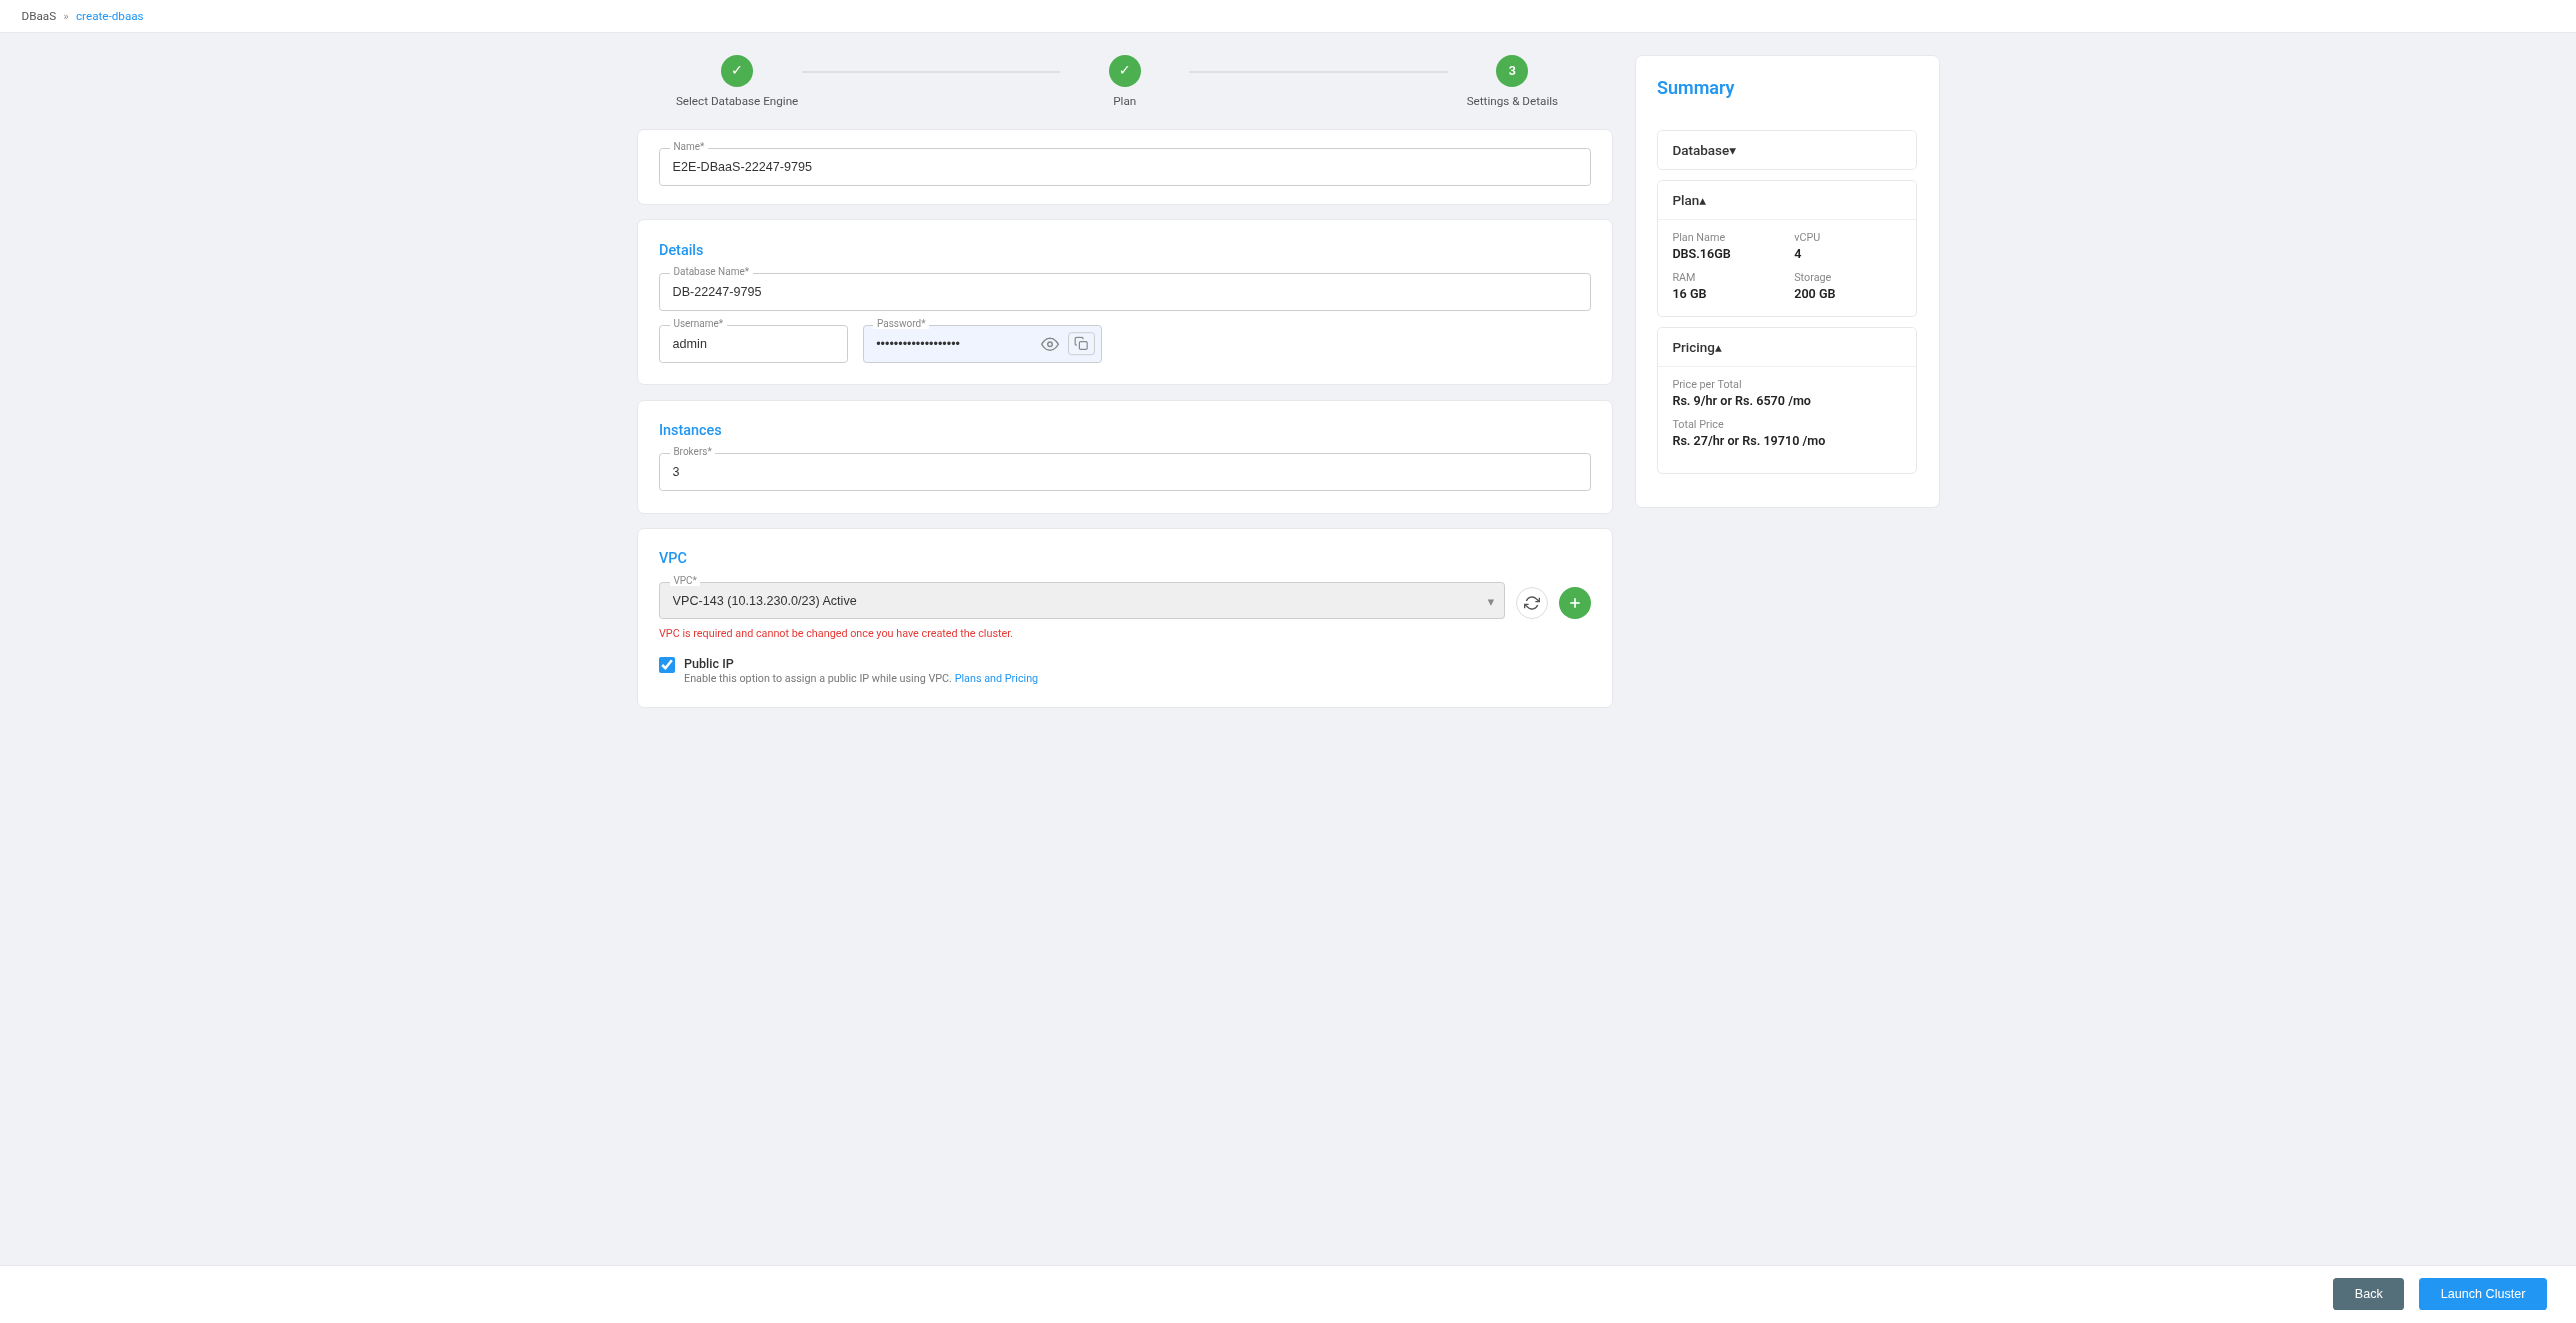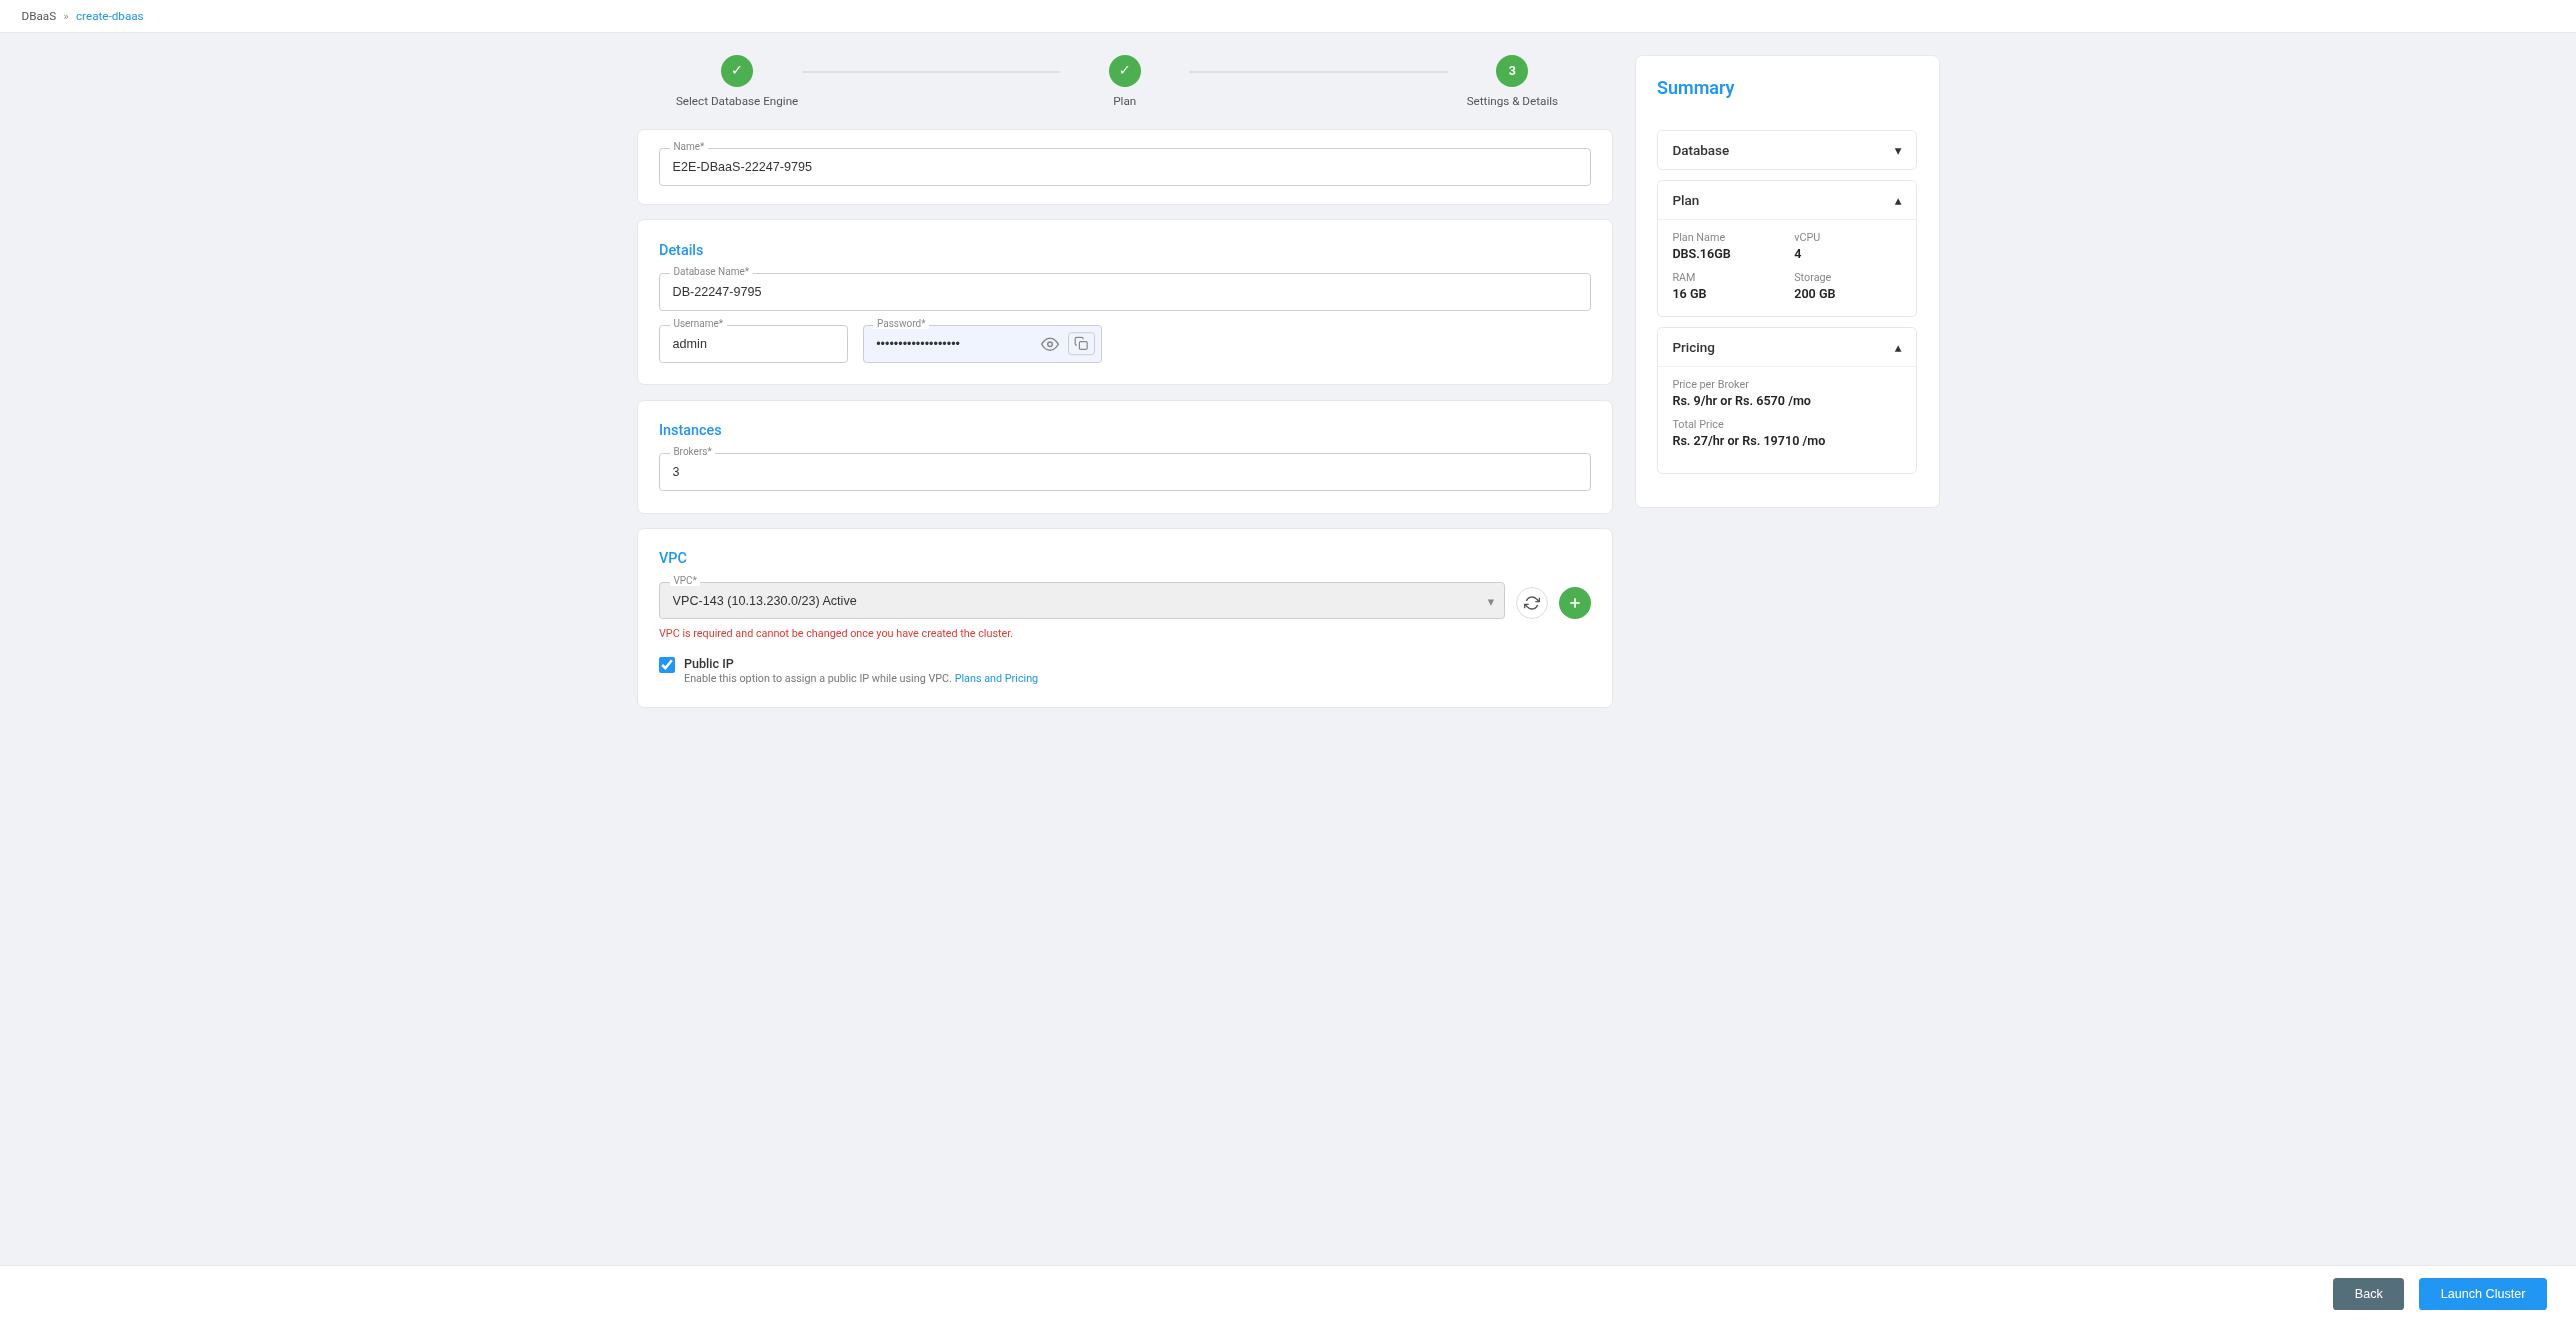--- a/index.html
+++ b/index.html
@@ -234,21 +234,21 @@
     }
     .summary-section {
       border: 0.9px solid #e5e7eb;
       border-radius: 5.4px;
       margin-bottom: 10.8px;
       overflow: hidden;
     }
     .summary-section-header {
       display: flex;
       align-items: center;
-      justify-content: space-between;
+      justify-content: flex-start;
       padding: 10.8px 14.4px;
       cursor: pointer;
       background: #fff;
     }
     .summary-section-header span {
       font-size: 13.5px;
       font-weight: 500;
       color: #333;
     }
     .chevron {
@@ -514,21 +514,21 @@
         </div>
       </div>
 
       <div class="summary-section">
         <div class="summary-section-header">
           <span>Pricing</span>
           <span class="chevron">▴</span>
         </div>
         <div class="summary-section-body">
           <div class="pricing-item">
-            <div class="pricing-label">Price per Broker</div>
+            <div class="pricing-label">Price per Total</div>
             <div class="pricing-value">Rs. 9/hr or Rs. 6570 /mo</div>
           </div>
           <div class="pricing-item">
             <div class="pricing-label">Total Price</div>
             <div class="pricing-value">Rs. 27/hr or Rs. 19710 /mo</div>
           </div>
         </div>
       </div>
 
     </div>

